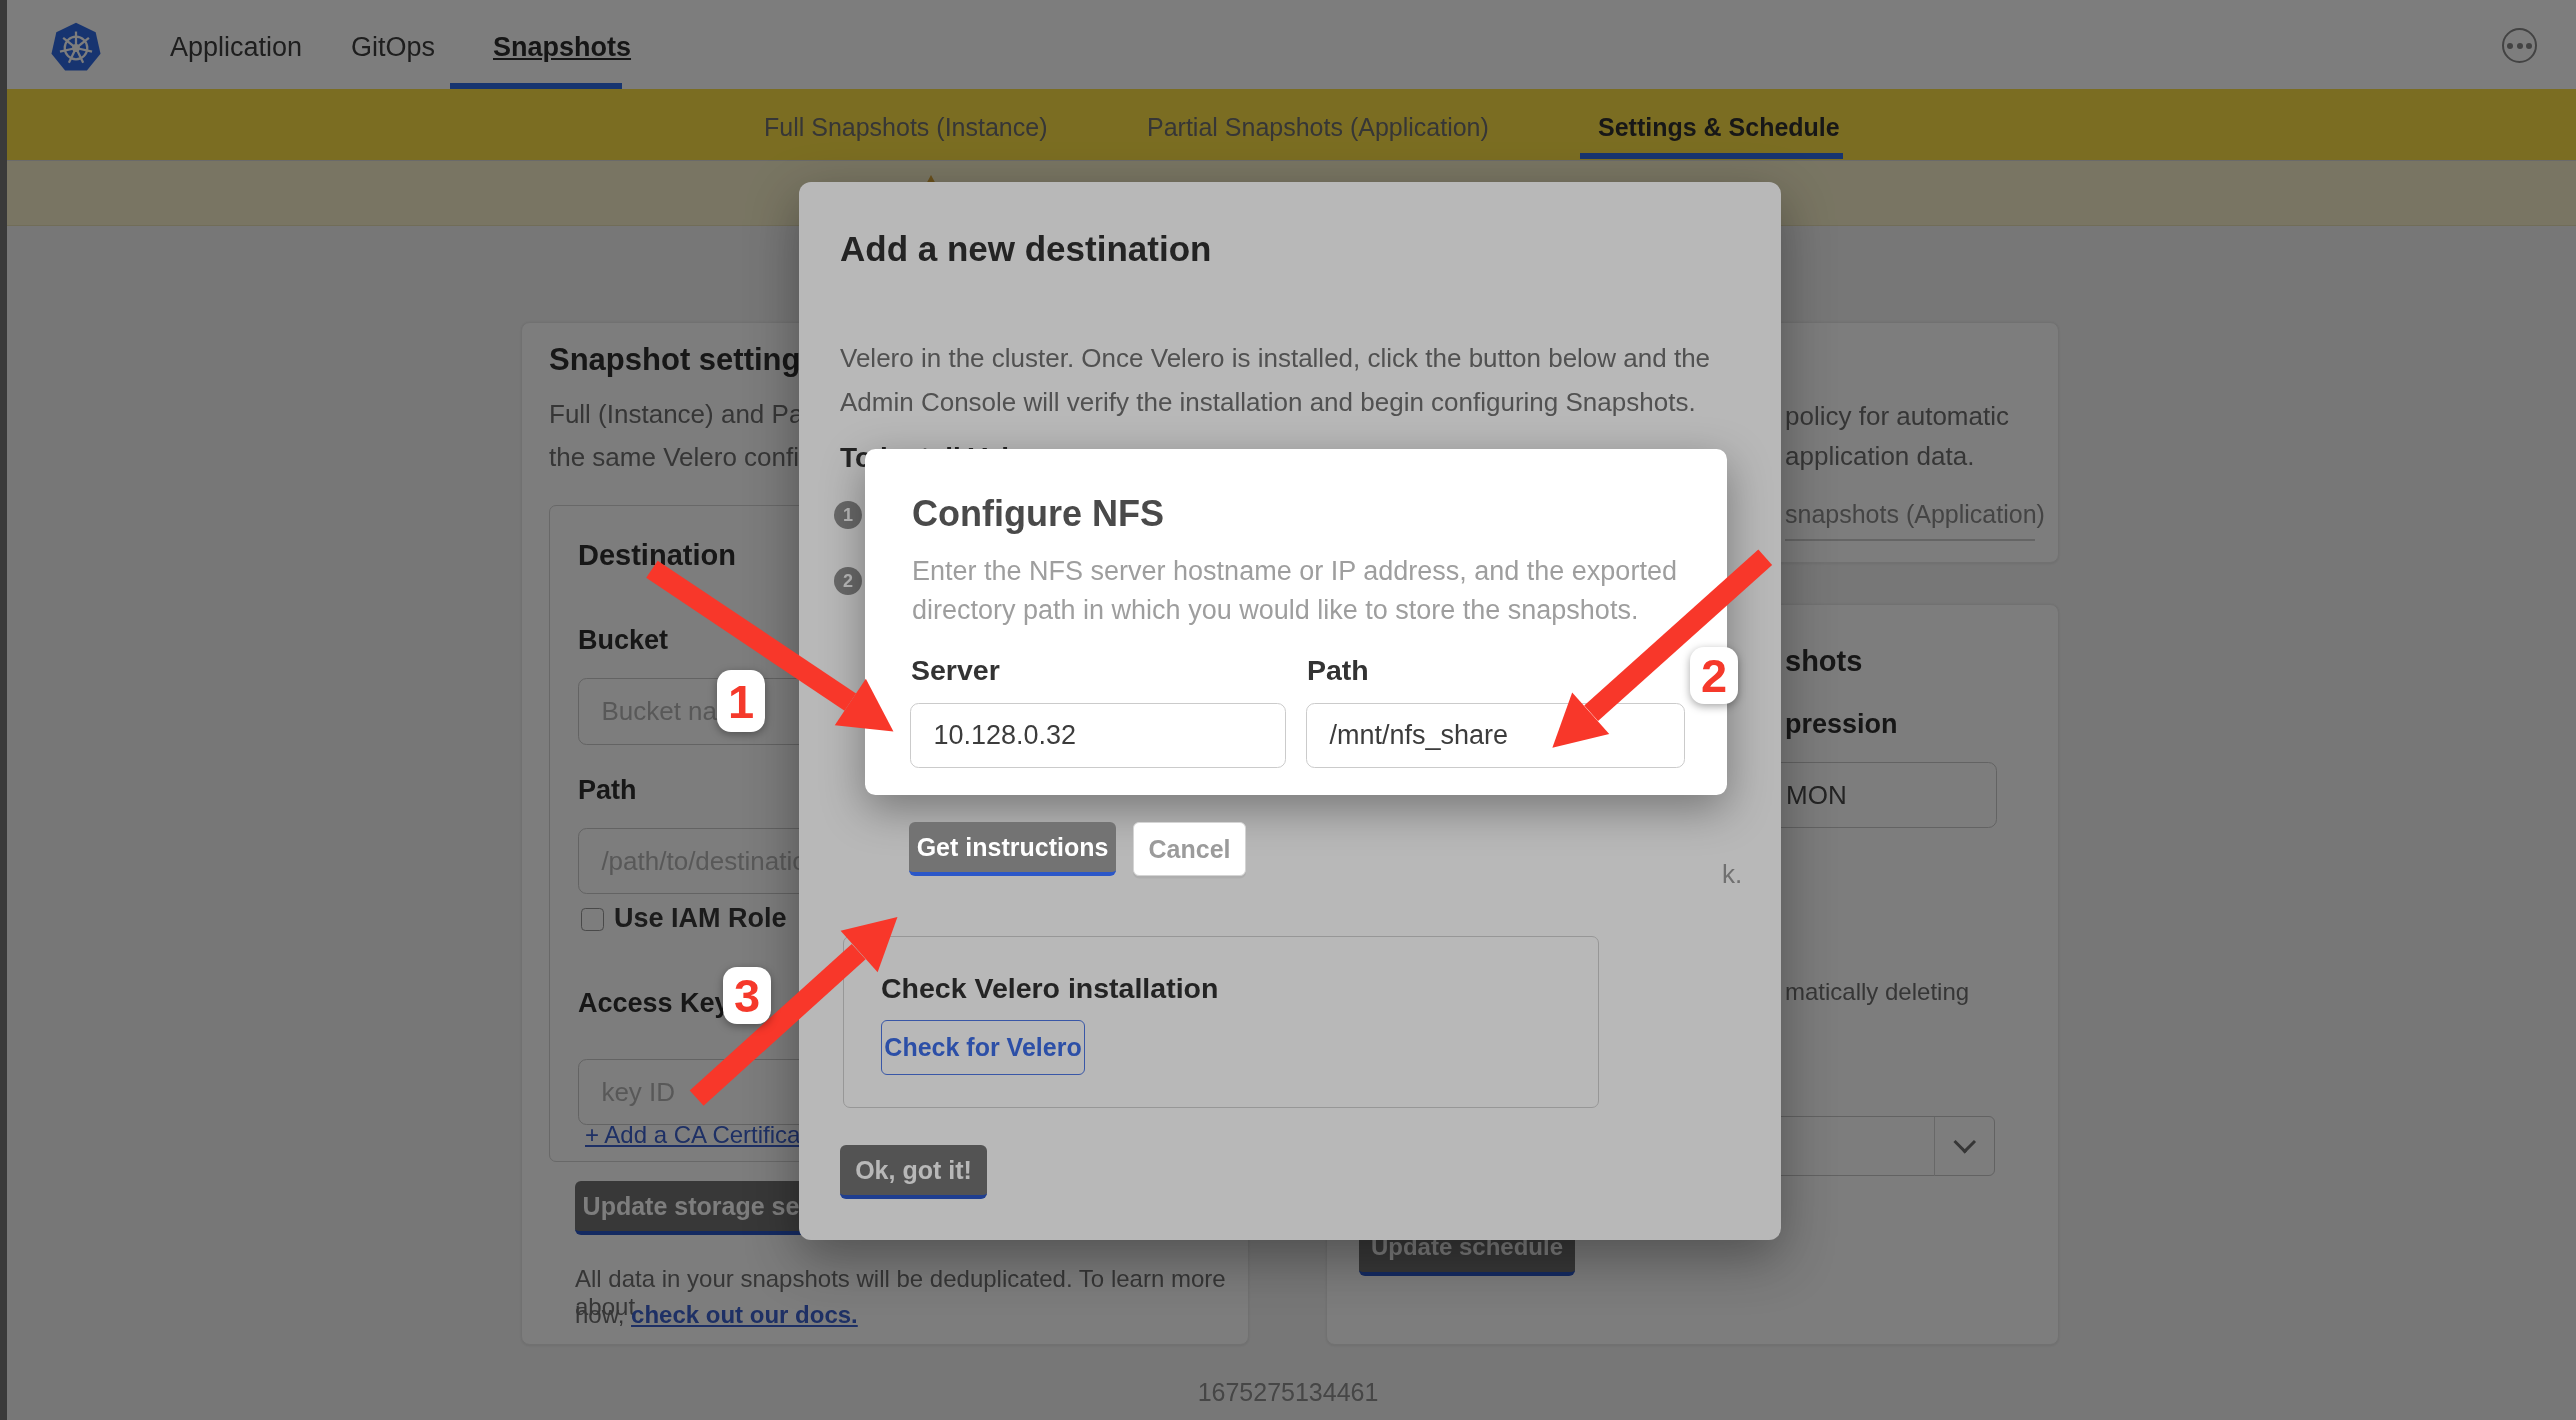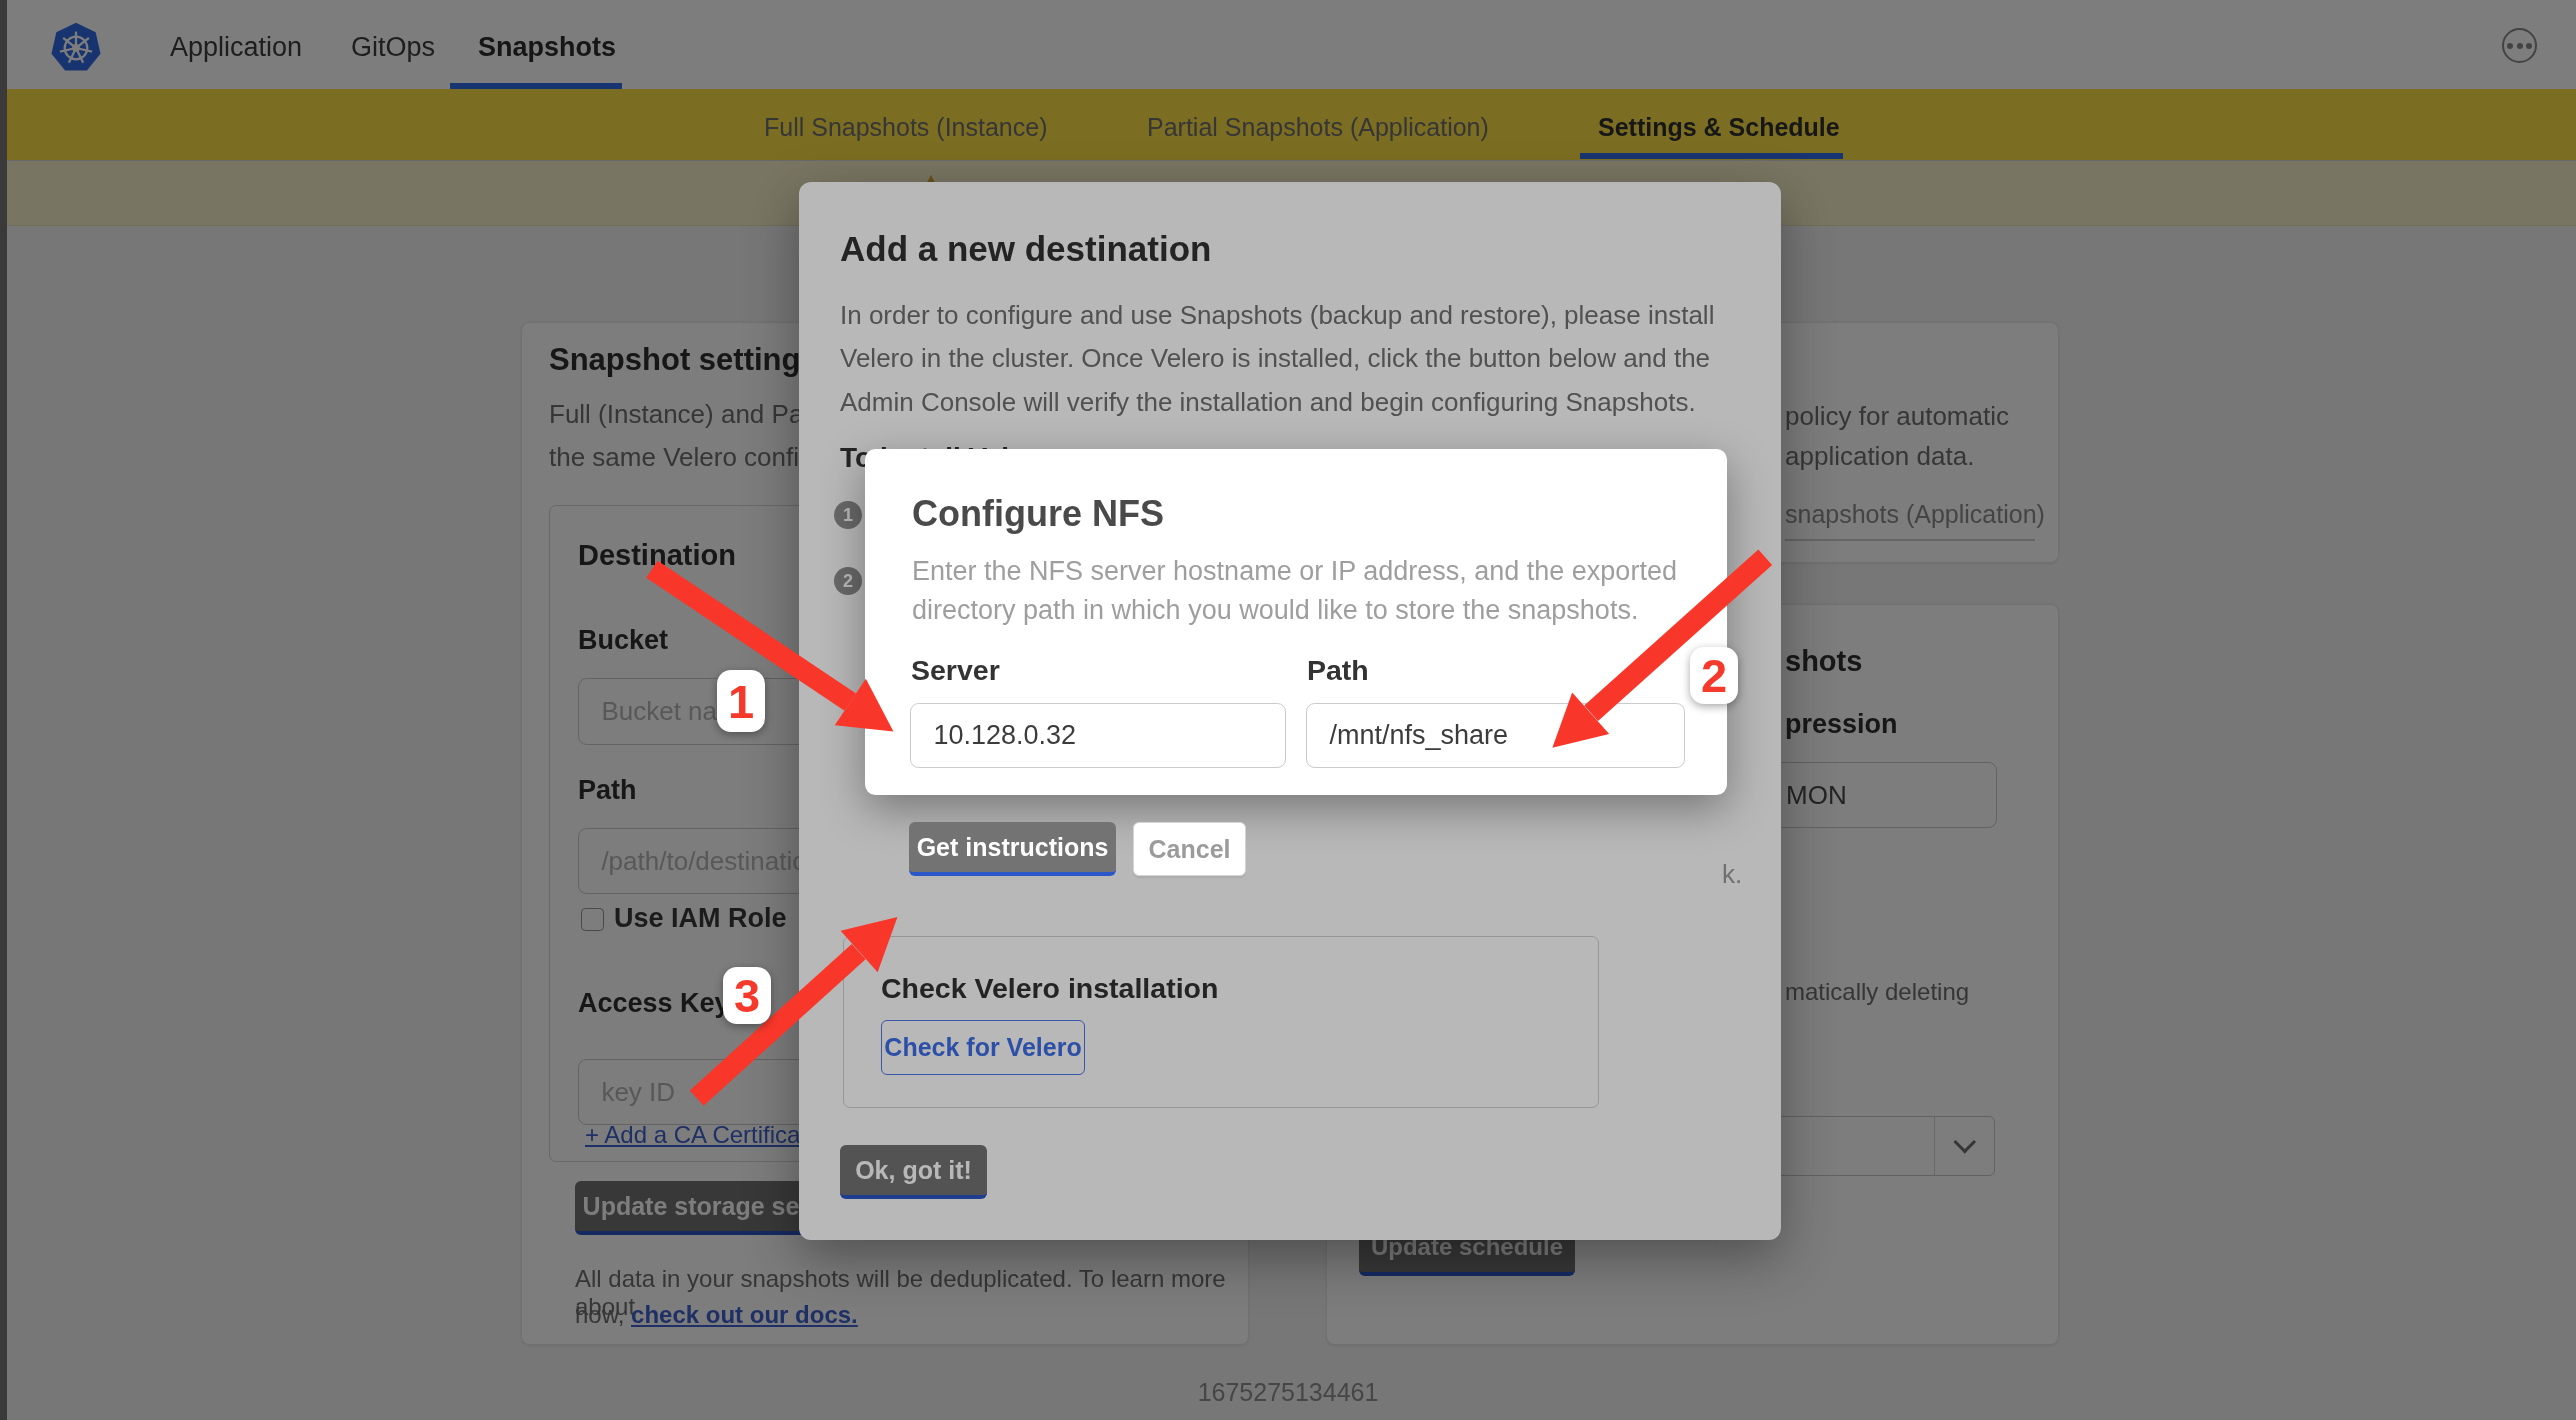--- a/index.html
+++ b/index.html
@@ -80,21 +80,21 @@
           <line x1="30" y1="30" x2="44.9" y2="18.2"></line>
         <line x1="30" y1="30" x2="48.5" y2="34.2"></line>
           <line x1="30" y1="30" x2="38.3" y2="47.1"></line>
         <line x1="30" y1="30" x2="21.8" y2="47.1"></line>
           <line x1="30" y1="30" x2="11.5" y2="34.2"></line>
         <line x1="30" y1="30" x2="15.2" y2="18.2"></line>
       </g>
     </svg>
     <span class="abs nav-tab" style="left:163px;">Application</span>
     <span class="abs nav-tab" style="left:344px;">GitOps</span>
-    <span class="abs nav-tab active" style="left:471px;">Snapshots</span>
+    <span class="abs nav-tab active" style="left:486px;text-decoration:underline;">Snapshots</span>
     <div class="abs nav-underline"></div>
     <div class="abs ellipsis-btn">
         <i></i>
         <i></i>
         <i></i>
       </div>
   </div>
 
   <div class="abs subnav">
     <span class="abs subnav-tab" style="left:757px;">Full Snapshots (Instance)</span>
@@ -160,21 +160,20 @@
 
     <button class="abs btn-primary" style="left:32px; top:616px; width:216px; height:55px; font-size:24px;">Update schedule</button>
   </div>
 
   <div class="abs" style="left:0; top:1378px; width:2576px; text-align:center; font-size:25px; color:#8f8f8f;">1675275134461</div>
 
   <div class="abs overlay1"></div>
 
   <div class="abs modal">
     <div class="abs" style="left:41px; top:47px; font-size:35px; font-weight:700; color:#333333;">Add a new destination</div>
-    <div class="abs muted" style="left:41px; top:118px;">In order to configure and use Snapshots (backup and restore), please install</div>
     <div class="abs muted" style="left:41px; top:161px;">Velero in the cluster. Once Velero is installed, click the button below and the</div>
     <div class="abs muted" style="left:41px; top:205px;">Admin Console will verify the installation and begin configuring Snapshots.</div>
     <div class="abs" style="left:41px; top:260px; font-size:28px; font-weight:700; color:#333333;">To install Velero</div>
 
     <div class="abs step-circle" style="left:35px; top:319px;">1</div>
     <div class="abs step-circle" style="left:35px; top:385px;">2</div>
 
     <div class="abs" style="left:923px; top:677px; font-size:26px; color:#9b9b9b;">k.</div>
 
     <div class="abs" style="left:44px; top:754px; width:756px; height:172px; border:0.9px solid #d2d2d2; border-radius:7px;">

